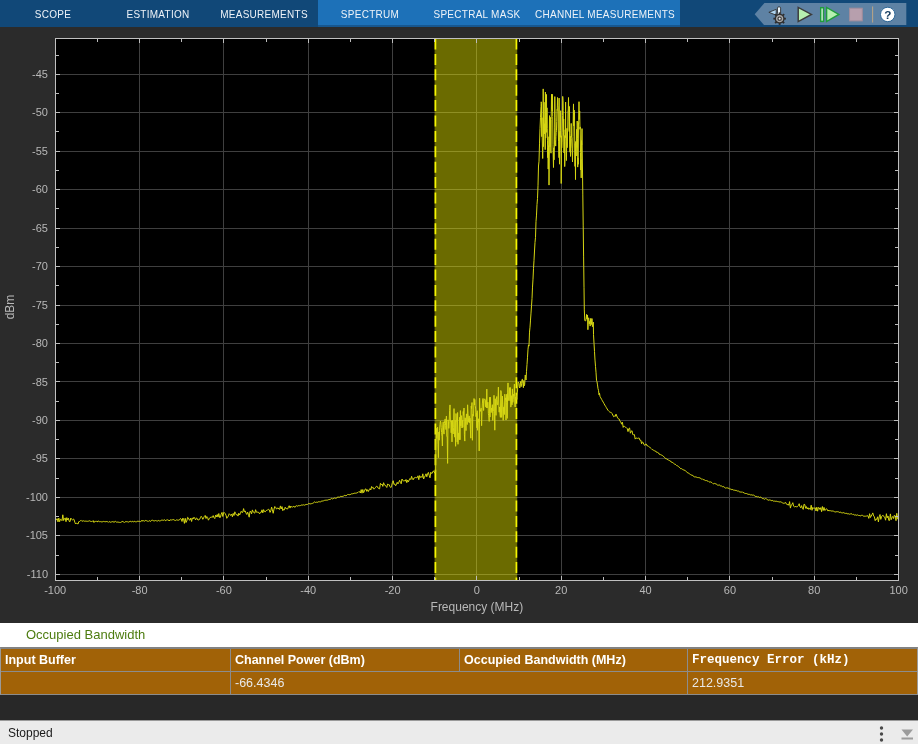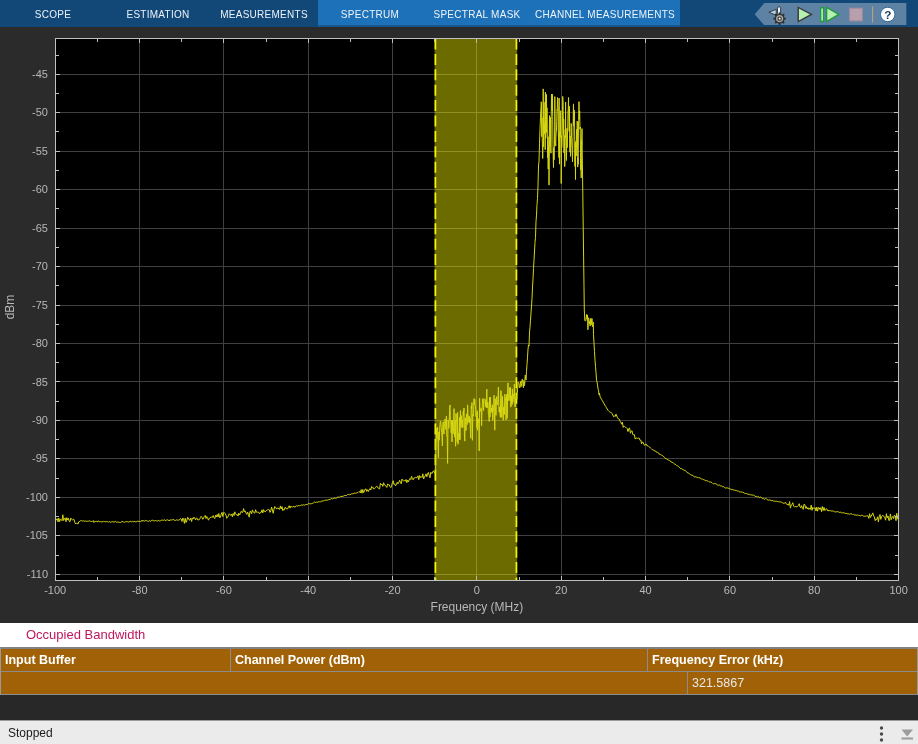--- a/index.html
+++ b/index.html
@@ -6,21 +6,21 @@
 html,body { width:918px; height:744px; overflow:hidden; background:#2b2b2b;
   font-family:"Liberation Sans", sans-serif; }
 #toolbar { position:absolute; left:0; top:0; width:918px; height:44px; background:#114878; }
 .tab { position:absolute; top:0; height:27px; line-height:28px; color:#eef3f8;
   font-size:10.5px; letter-spacing:0.3px; text-align:center; white-space:nowrap; transform:translateX(-50%) scaleX(0.95); }
 #bluegrp { position:absolute; left:318px; top:0; width:362px; height:25px; background:#1d71b8; }
 #bluegrp2 { position:absolute; left:318px; top:25px; width:362px; height:2px; background:#17578f; }
 #iconpanel { position:absolute; left:753px; top:2.5px; width:155px; height:22.5px; }
 #plot { position:absolute; left:0; top:27px; width:918px; height:596px; background:#2b2b2b; }
 #obwlabel { position:absolute; left:0; top:623px; width:918px; height:24px; background:#ffffff;
-  color:#be185d; font-size:13px; line-height:24px; padding-left:26px; }
+  color:#4d7c0f; font-size:13px; line-height:24px; padding-left:26px; }
 #tbl { position:absolute; left:0; top:647px; width:918px; height:48px; background:#a16207;
   border-top:2px solid #828282; border-bottom:1px solid #8c8c8c; border-left:1px solid #9a9a9a; border-right:1px solid #9a9a9a; color:#fff; font-size:12.5px; }
 .hcell { position:absolute; top:0; height:22px; line-height:23px; font-weight:bold; padding-left:4px; border-left:1px solid #8c8c8c; }
 .dcell { position:absolute; top:23px; height:22px; line-height:22px; padding-left:4px; border-left:1px solid #8c8c8c; color:#e8e8e8; }
 #hdivider { position:absolute; left:0; top:22px; width:916px; height:1px; background:#8c8c8c; }
 #gap { position:absolute; left:0; top:695px; width:918px; height:25px; background:#282828; }
 #status { position:absolute; left:0; top:720px; width:918px; height:38px; background:#ebebeb;
   border-top:1px solid #9a9a9a; color:#1a1a1a; font-size:12px; line-height:24px; }
 svg text { fill:#b8b8b8; font-size:11px; font-family:"Liberation Sans",sans-serif; }
 </style>
@@ -249,25 +249,27 @@
 <text x="898.6" y="593.5" text-anchor="middle">100</text>
   </g>
   <text x="476.9" y="611" text-anchor="middle" style="font-size:12px;">Frequency (MHz)</text>
   <text x="14" y="307" transform="rotate(-90 14 307)" text-anchor="middle" style="font-size:12px;">dBm</text>
 </svg>
 
 <div id="obwlabel">Occupied Bandwidth</div>
 <div id="tbl">
   <div class="hcell" style="left:0;width:229px;border-left:none;">Input Buffer</div>
   <div class="hcell" style="left:229px;width:229px;">Channel Power (dBm)</div>
-  <div class="hcell" style="left:646px;width:232px;">Frequency Error (kHz)</div>
+  <div class="hcell" style="left:458px;width:228px;">Occupied Bandwidth (MHz)</div>
+  <div class="hcell" style="left:686px;width:232px;font-family:Liberation Mono, monospace;">Frequency Error (kHz)</div>
   <div id="hdivider"></div>
   <div class="dcell" style="left:0;width:229px;border-left:none;"></div>
+  <div class="dcell" style="left:229px;width:229px;">-66.4346</div>
   <div class="dcell" style="left:458px;width:228px;margin-top:24px;">19.4865</div>
-  <div class="dcell" style="left:686px;width:232px;">321.5867</div>
+  <div class="dcell" style="left:686px;width:232px;">212.9351</div>
 </div>
 <div id="gap"></div>
 <div id="status">
   <span style="position:absolute;left:8px;">Stopped</span>
   <svg style="position:absolute;left:870px;top:0;" width="48" height="24" viewBox="0 0 48 24">
     <circle cx="11.5" cy="7" r="1.7" fill="#4a4a4a"></circle>
     <circle cx="11.5" cy="13" r="1.7" fill="#4a4a4a"></circle>
     <circle cx="11.5" cy="19" r="1.7" fill="#4a4a4a"></circle>
     <path d="M31.5,8.5 L43,8.5 L37.2,15.5 Z" fill="#9c9c9c"></path>
     <rect x="31.5" y="16.5" width="11.5" height="2" fill="#9c9c9c"></rect>

